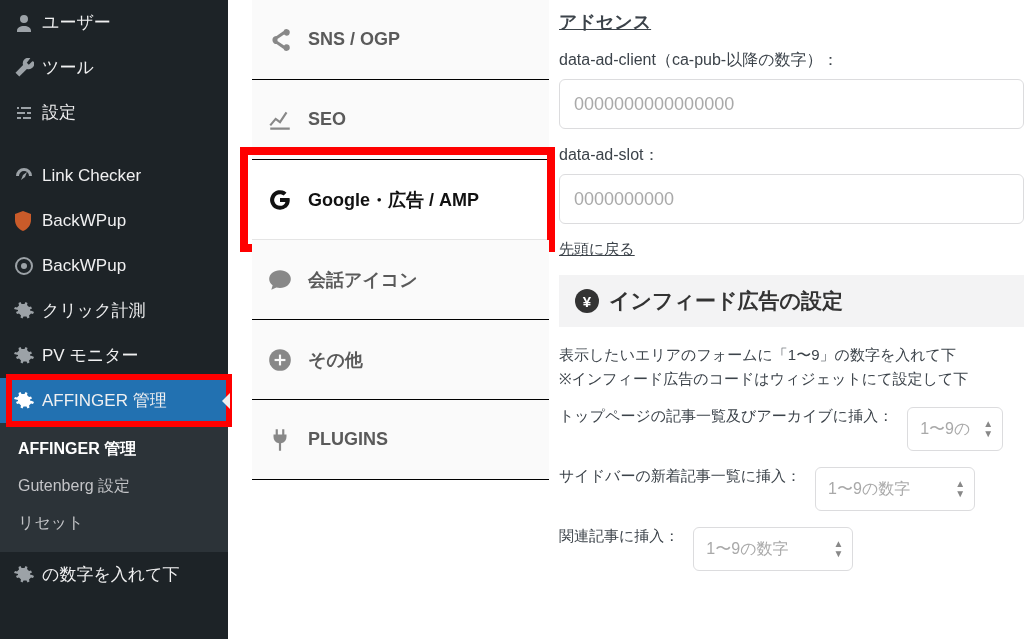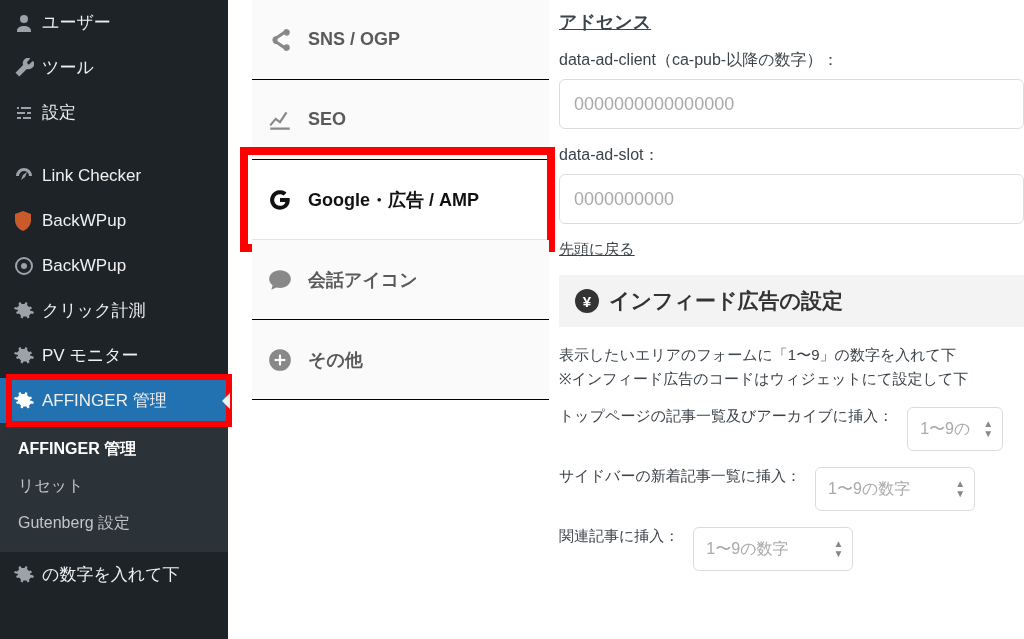--- a/index.html
+++ b/index.html
@@ -300,22 +300,22 @@
       <svg width="20" height="20" viewBox="0 0 20 20">
           <path class="ico-active" d="M10 6a4 4 0 110 8 4 4 0 010-8zm8 4l2 1-1 2-2-.5-2 2 .5 2-2 1-1-2h-3l-1 2-2-1 .5-2-2-2-2 .5-1-2 2-1V9L0 8l1-2 2 .5 2-2L4.5 2l2-1 1 2h3l1-2 2 1-.5 2 2 2 2-.5 1 2-2 1v1z"></path>
         </svg>
     </span>
     <span class="label">AFFINGER 管理</span>
     <span class="hl-red1"></span>
   </div>
 
   <div class="wp-submenu">
     <div class="sub-item bold">AFFINGER 管理</div>
+    <div class="sub-item">Gutenberg 設定</div>
     <div class="sub-item">リセット</div>
-    <div class="sub-item">Gutenberg 設定</div>
   </div>
 
   <div class="wp-menu-item">
     <span class="icon-slot">
       <svg width="20" height="20" viewBox="0 0 20 20">
           <path class="ico" d="M10 6a4 4 0 110 8 4 4 0 010-8zm8 4l2 1-1 2-2-.5-2 2 .5 2-2 1-1-2h-3l-1 2-2-1 .5-2-2-2-2 .5-1-2 2-1V9L0 8l1-2 2 .5 2-2L4.5 2l2-1 1 2h3l1-2 2 1-.5 2 2 2 2-.5 1 2-2 1v1z"></path>
         </svg>
     </span>
     <span class="label">の数字を入れて下</span>
   </div>
@@ -365,20 +365,28 @@
       <span class="t-icon">
         <svg width="26" height="26" viewBox="0 0 24 24">
             <circle cx="12" cy="12" r="10" fill="#888"></circle>
             <path fill="#fafafa" d="M11 7h2v10h-2z"></path>
             <path fill="#fafafa" d="M7 11h10v2H7z"></path>
           </svg>
       </span>
       <span class="t-label">その他</span>
     </div>
 
+    <div class="tab-item">
+      <span class="t-icon">
+        <svg width="26" height="26" viewBox="0 0 24 24">
+            <path fill="#888" d="M8 2h2v5H8zM14 2h2v5h-2zM6 7h12v2a6 6 0 01-5 5.9V22h-2v-7.1A6 6 0 016 9V7z"></path>
+          </svg>
+      </span>
+      <span class="t-label">PLUGINS</span>
+    </div>
 
   </div>
 </div>
 
 <div class="content">
 
   <h2 class="sec">アドセンス</h2>
 
   <div>
     <span class="lbl">data-ad-client（ca-pub-以降の数字）：</span>

